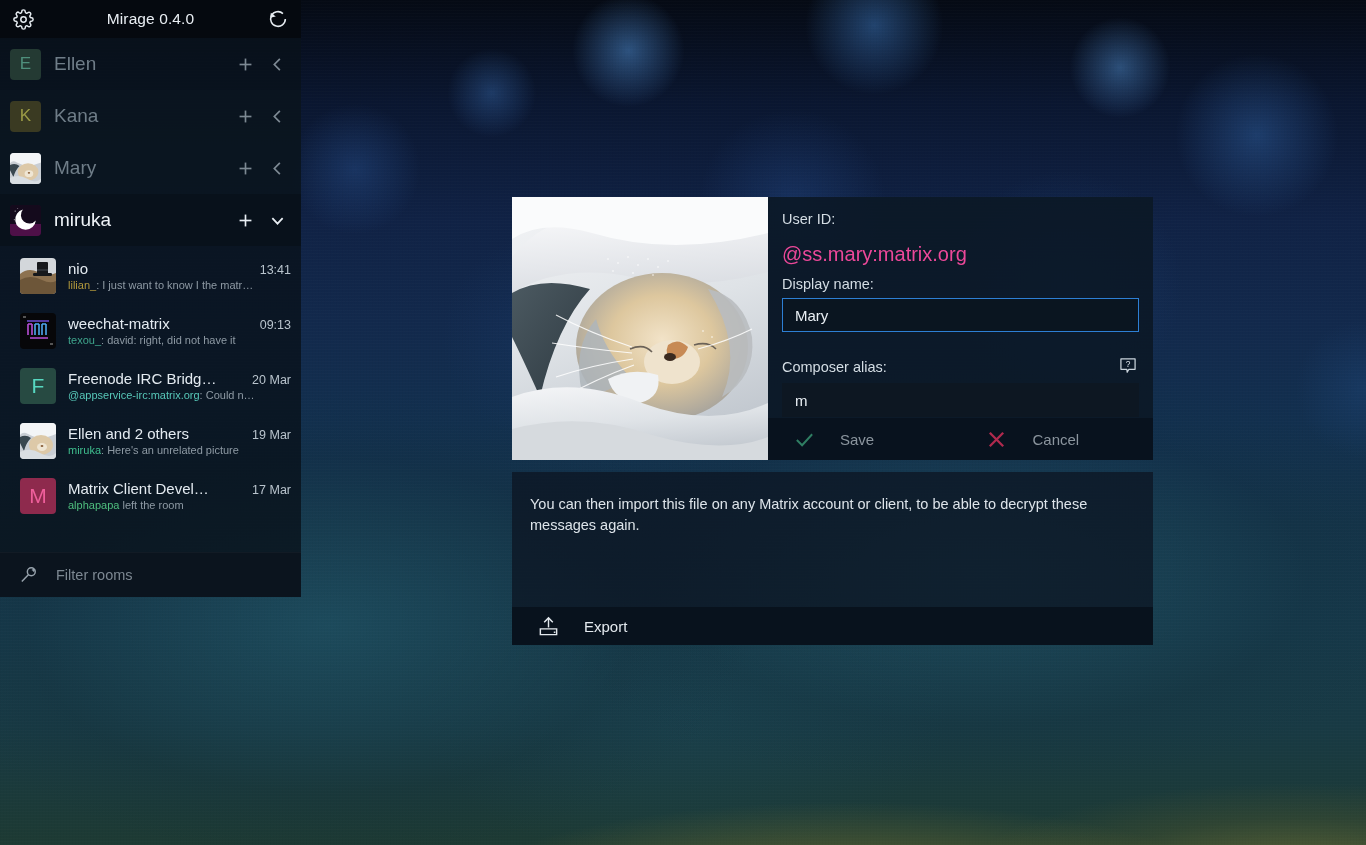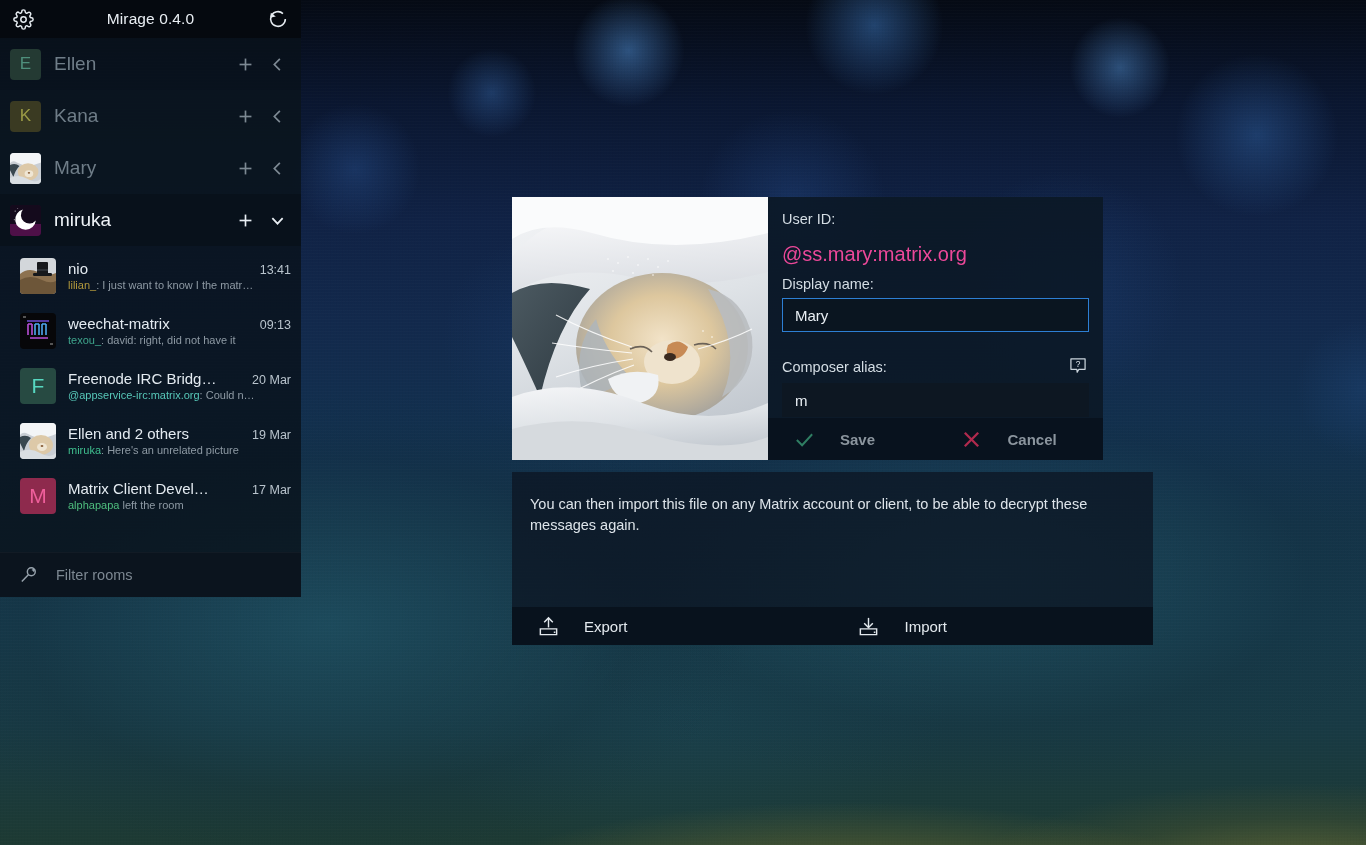--- a/index.html
+++ b/index.html
@@ -133,21 +133,21 @@
     display: flex; align-items: center; gap: 16px;
     padding: 0 18px;
     border-top: 1px solid rgba(255,255,255,0.03);
   }
   #filterbar .f-icon { width: 22px; height: 22px; display:flex; align-items:center; justify-content:center; }
   #filterbar .f-ph { font-size: 14.5px; color: #7d8892; }
 
   
   #profile-panel {
     position: absolute; left: 512px; top: 197px;
-    width: 591px; height: 263px;
+    width: 641px; height: 263px;
     display: flex;
     background: rgba(12,23,36,0.78);
   }
   #avatar-box {
     width: 256px; height: 263px; flex: 0 0 256px;
     position: relative; overflow: hidden;
     background: #243038;
   }
   #profile-fields {
     flex: 1; position: relative;
@@ -175,21 +175,21 @@
     height: 42px;
     background: rgba(8,17,28,0.88);
     display: flex; align-items: center;
   }
   .act-btn {
     flex: 1; height: 42px;
     display: flex; align-items: center;
     gap: 0; position: relative;
   }
   .act-ico { width: 72px; display:flex; align-items:center; justify-content:center; }
-  .act-lbl { font-size: 15px; color: #8b959e; font-weight: bold; }
+  .act-lbl { font-size: 15px; color: #8b959e; }
 
   #keys-panel {
     position: absolute; left: 512px; top: 472px;
     width: 641px; height: 173px;
     background: rgba(12,23,36,0.80);
   }
   #keys-text { padding: 22px 18px 0 18px; }
   #keys-text p { font-size: 14.5px; color: #dde4ea; line-height: 1.45; }
   #keys-text p.second { }
   #keys-text b { font-weight: bold; color: #ffffff; }
@@ -533,25 +533,14 @@
       <div class="key-ico">
         <svg width="23" height="23" viewBox="0 0 24 24" fill="none" stroke="#e3e9ee" stroke-width="1.5">
           <path d="M12 3 L12 13"></path>
             <polyline points="7.5,7.5 12,3 16.5,7.5"></polyline>
           <path d="M3.5 14.5 H20.5 V20.5 H3.5 Z"></path>
           <line x1="17.5" y1="18" x2="19.2" y2="18"></line>
         </svg>
       </div>
       <div class="key-lbl">Export</div>
     </div>
-    <div class="key-btn">
-      <div class="key-ico">
-        <svg width="23" height="23" viewBox="0 0 24 24" fill="none" stroke="#e3e9ee" stroke-width="1.5">
-          <path d="M12 3 L12 13"></path>
-            <polyline points="7.5,8.5 12,13 16.5,8.5"></polyline>
-          <path d="M3.5 14.5 H20.5 V20.5 H3.5 Z"></path>
-          <line x1="17.5" y1="18" x2="19.2" y2="18"></line>
-        </svg>
-      </div>
-      <div class="key-lbl">Import</div>
-    </div>
   </div>
 </div>
 
 </body></html>

